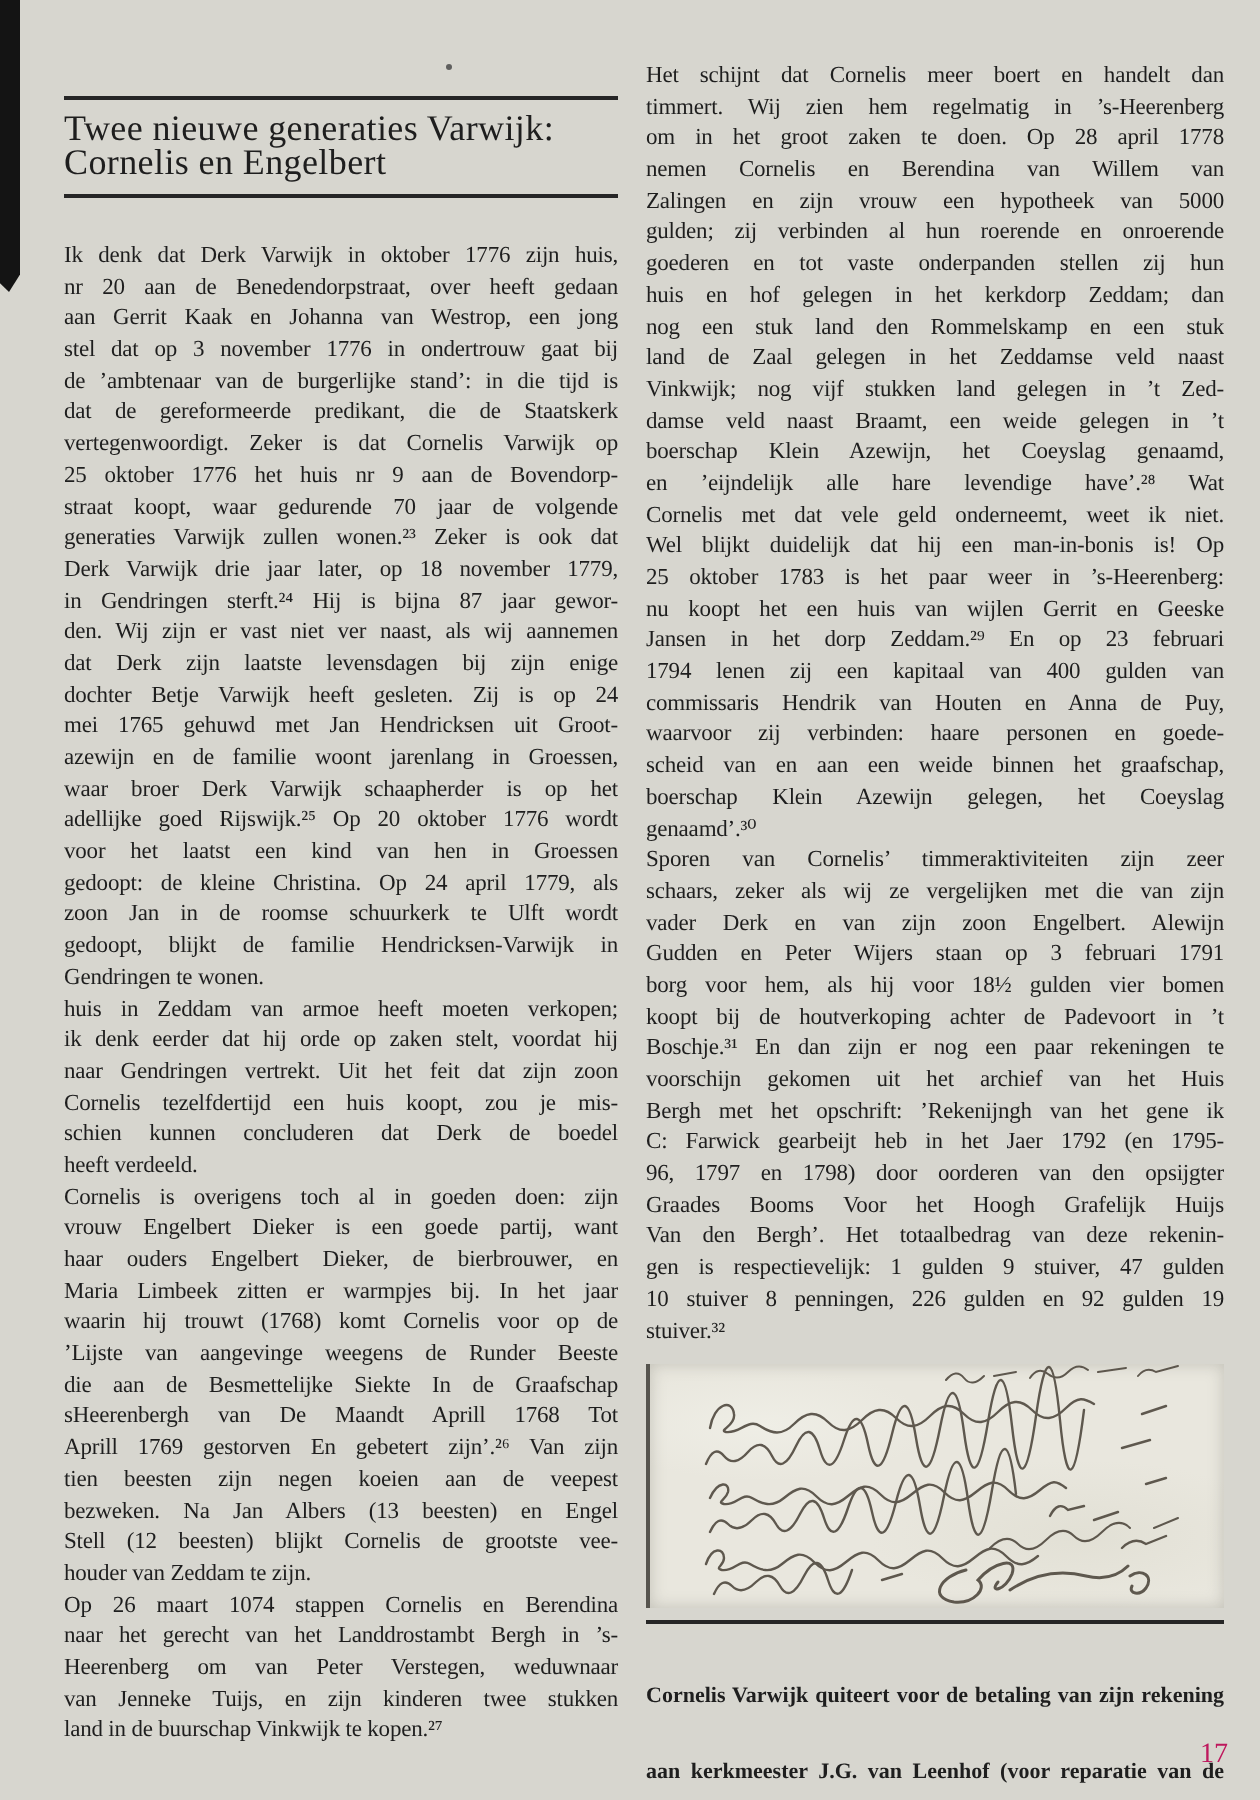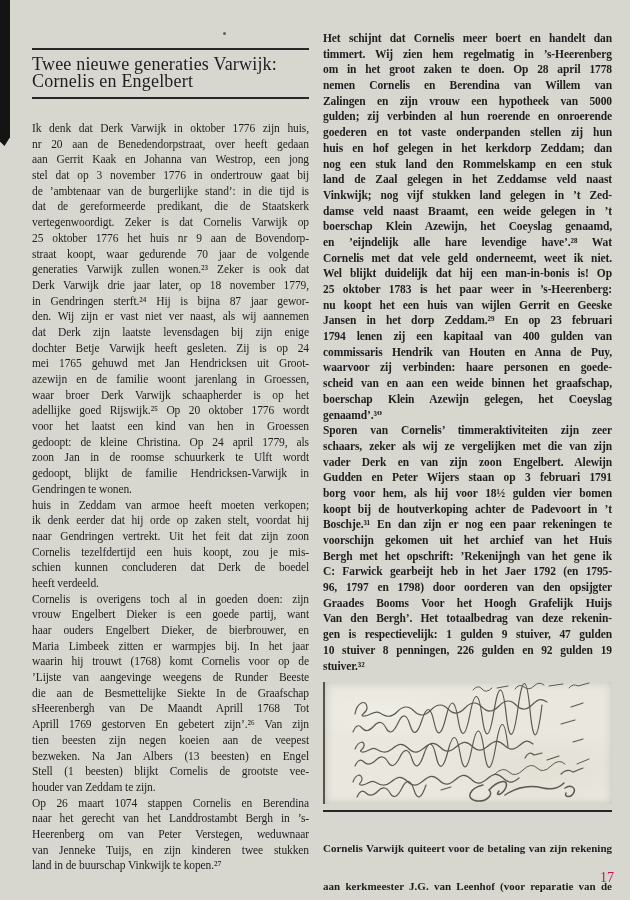--- a/index.html
+++ b/index.html
@@ -26,21 +26,21 @@
   .col-right { left:323px; top:31px; width:289px; }
   .titleblock {
     border-top:2px solid #262626; border-bottom:2px solid #262626;
     padding:6px 0 7px 0; margin-top:4px;
   }
   .title-line {
     font-weight:normal; font-size:18px; line-height:17px;
     letter-spacing:.2px;
   }
   .body-text { margin-top:22px; }
-  .col-right .body-text { margin-top:0;font-weight:bold; }
+  .col-right .body-text { margin-top:0; }
   .para { margin:0; }
   .tl {
     height:15.7px; line-height:15.7px; font-size:11.5px;
     letter-spacing:-0.1px;
     text-align:justify; text-align-last:justify;
     overflow:hidden; white-space:normal;
   }
   .tl-last { text-align-last:left; }
   
   .receipt { margin:8px 0 0 0; }
@@ -120,21 +120,21 @@
           <div class="tl">vrouw Engelbert Dieker is een goede partij, want</div>
           <div class="tl">haar ouders Engelbert Dieker, de bierbrouwer, en</div>
           <div class="tl">Maria Limbeek zitten er warmpjes bij. In het jaar</div>
           <div class="tl">waarin hij trouwt (1768) komt Cornelis voor op de</div>
           <div class="tl">’Lijste van aangevinge weegens de Runder Beeste</div>
           <div class="tl">die aan de Besmettelijke Siekte In de Graafschap</div>
           <div class="tl">sHeerenbergh van De Maandt Aprill 1768 Tot</div>
           <div class="tl">Aprill 1769 gestorven En gebetert zijn’.²⁶ Van zijn</div>
           <div class="tl">tien beesten zijn negen koeien aan de veepest</div>
           <div class="tl">bezweken. Na Jan Albers (13 beesten) en Engel</div>
-          <div class="tl">Stell (1 beesten) blijkt Cornelis de grootste vee-</div>
+          <div class="tl">Stell (12 beesten) blijkt Cornelis de grootste vee-</div>
           <div class="tl tl-last">houder van Zeddam te zijn.</div>
         </div>
       <div class="para">
           <div class="tl">Op 26 maart 1074 stappen Cornelis en Berendina</div>
           <div class="tl">naar het gerecht van het Landdrostambt Bergh in ’s-</div>
           <div class="tl">Heerenberg om van Peter Verstegen, weduwnaar</div>
           <div class="tl">van Jenneke Tuijs, en zijn kinderen twee stukken</div>
           <div class="tl tl-last">land in de buurschap Vinkwijk te kopen.²⁷</div>
         </div>
     </div>

